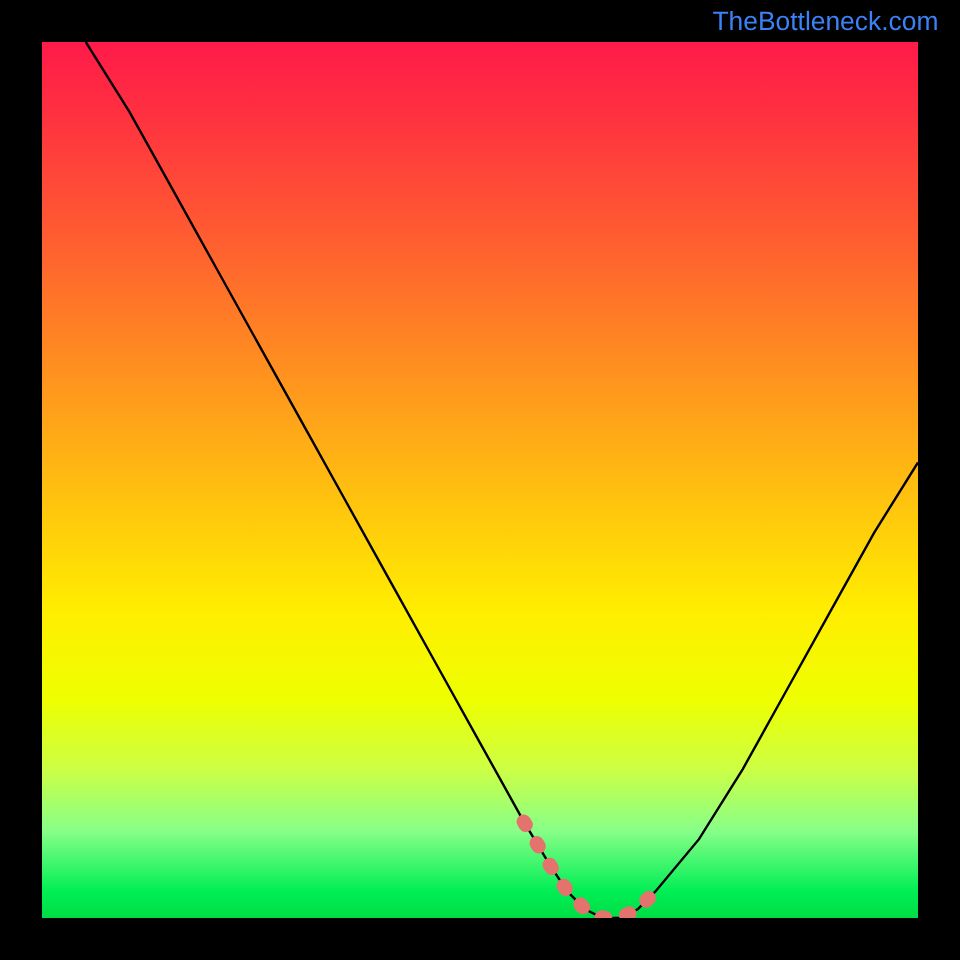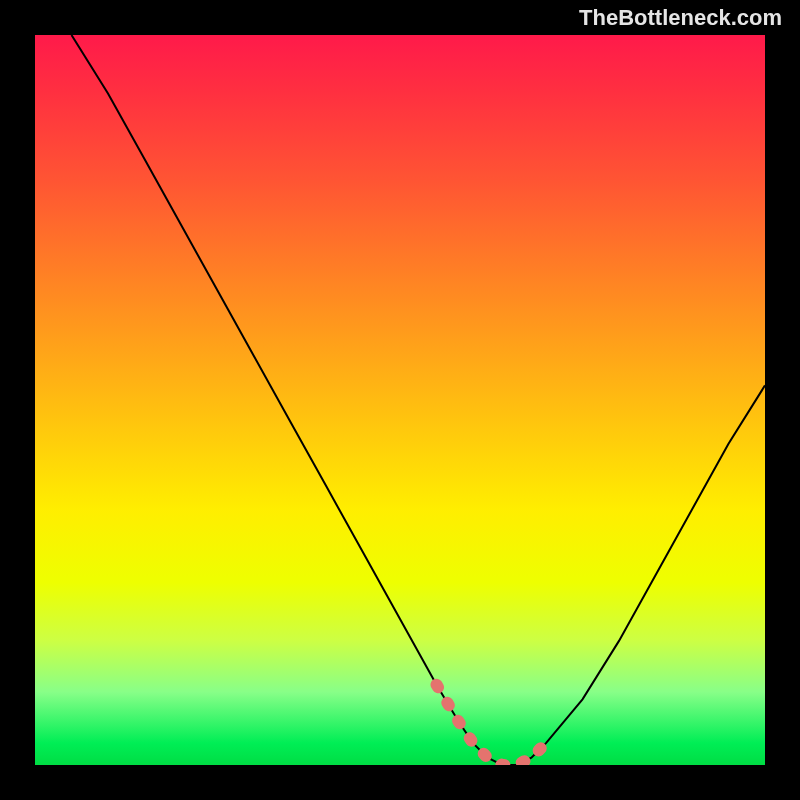--- a/index.html
+++ b/index.html
@@ -8,23 +8,23 @@
     width: 800px;
     height: 800px;
     background: #000;
     position: relative;
     font-family: Arial, sans-serif;
   }
   .watermark {
     position: absolute;
     top: 5px;
     right: 18px;
-    color: #e5e5e5;
+    color: #3b82f6;
     font-size: 22px;
-    font-weight: bold;
+    font-weight: normal;
     z-index: 10;
   }
   .plot-area {
     position: absolute;
     left: 35px;
     top: 35px;
     width: 730px;
     height: 730px;
     background: linear-gradient(to bottom,
       #ff1a4a 0%,

